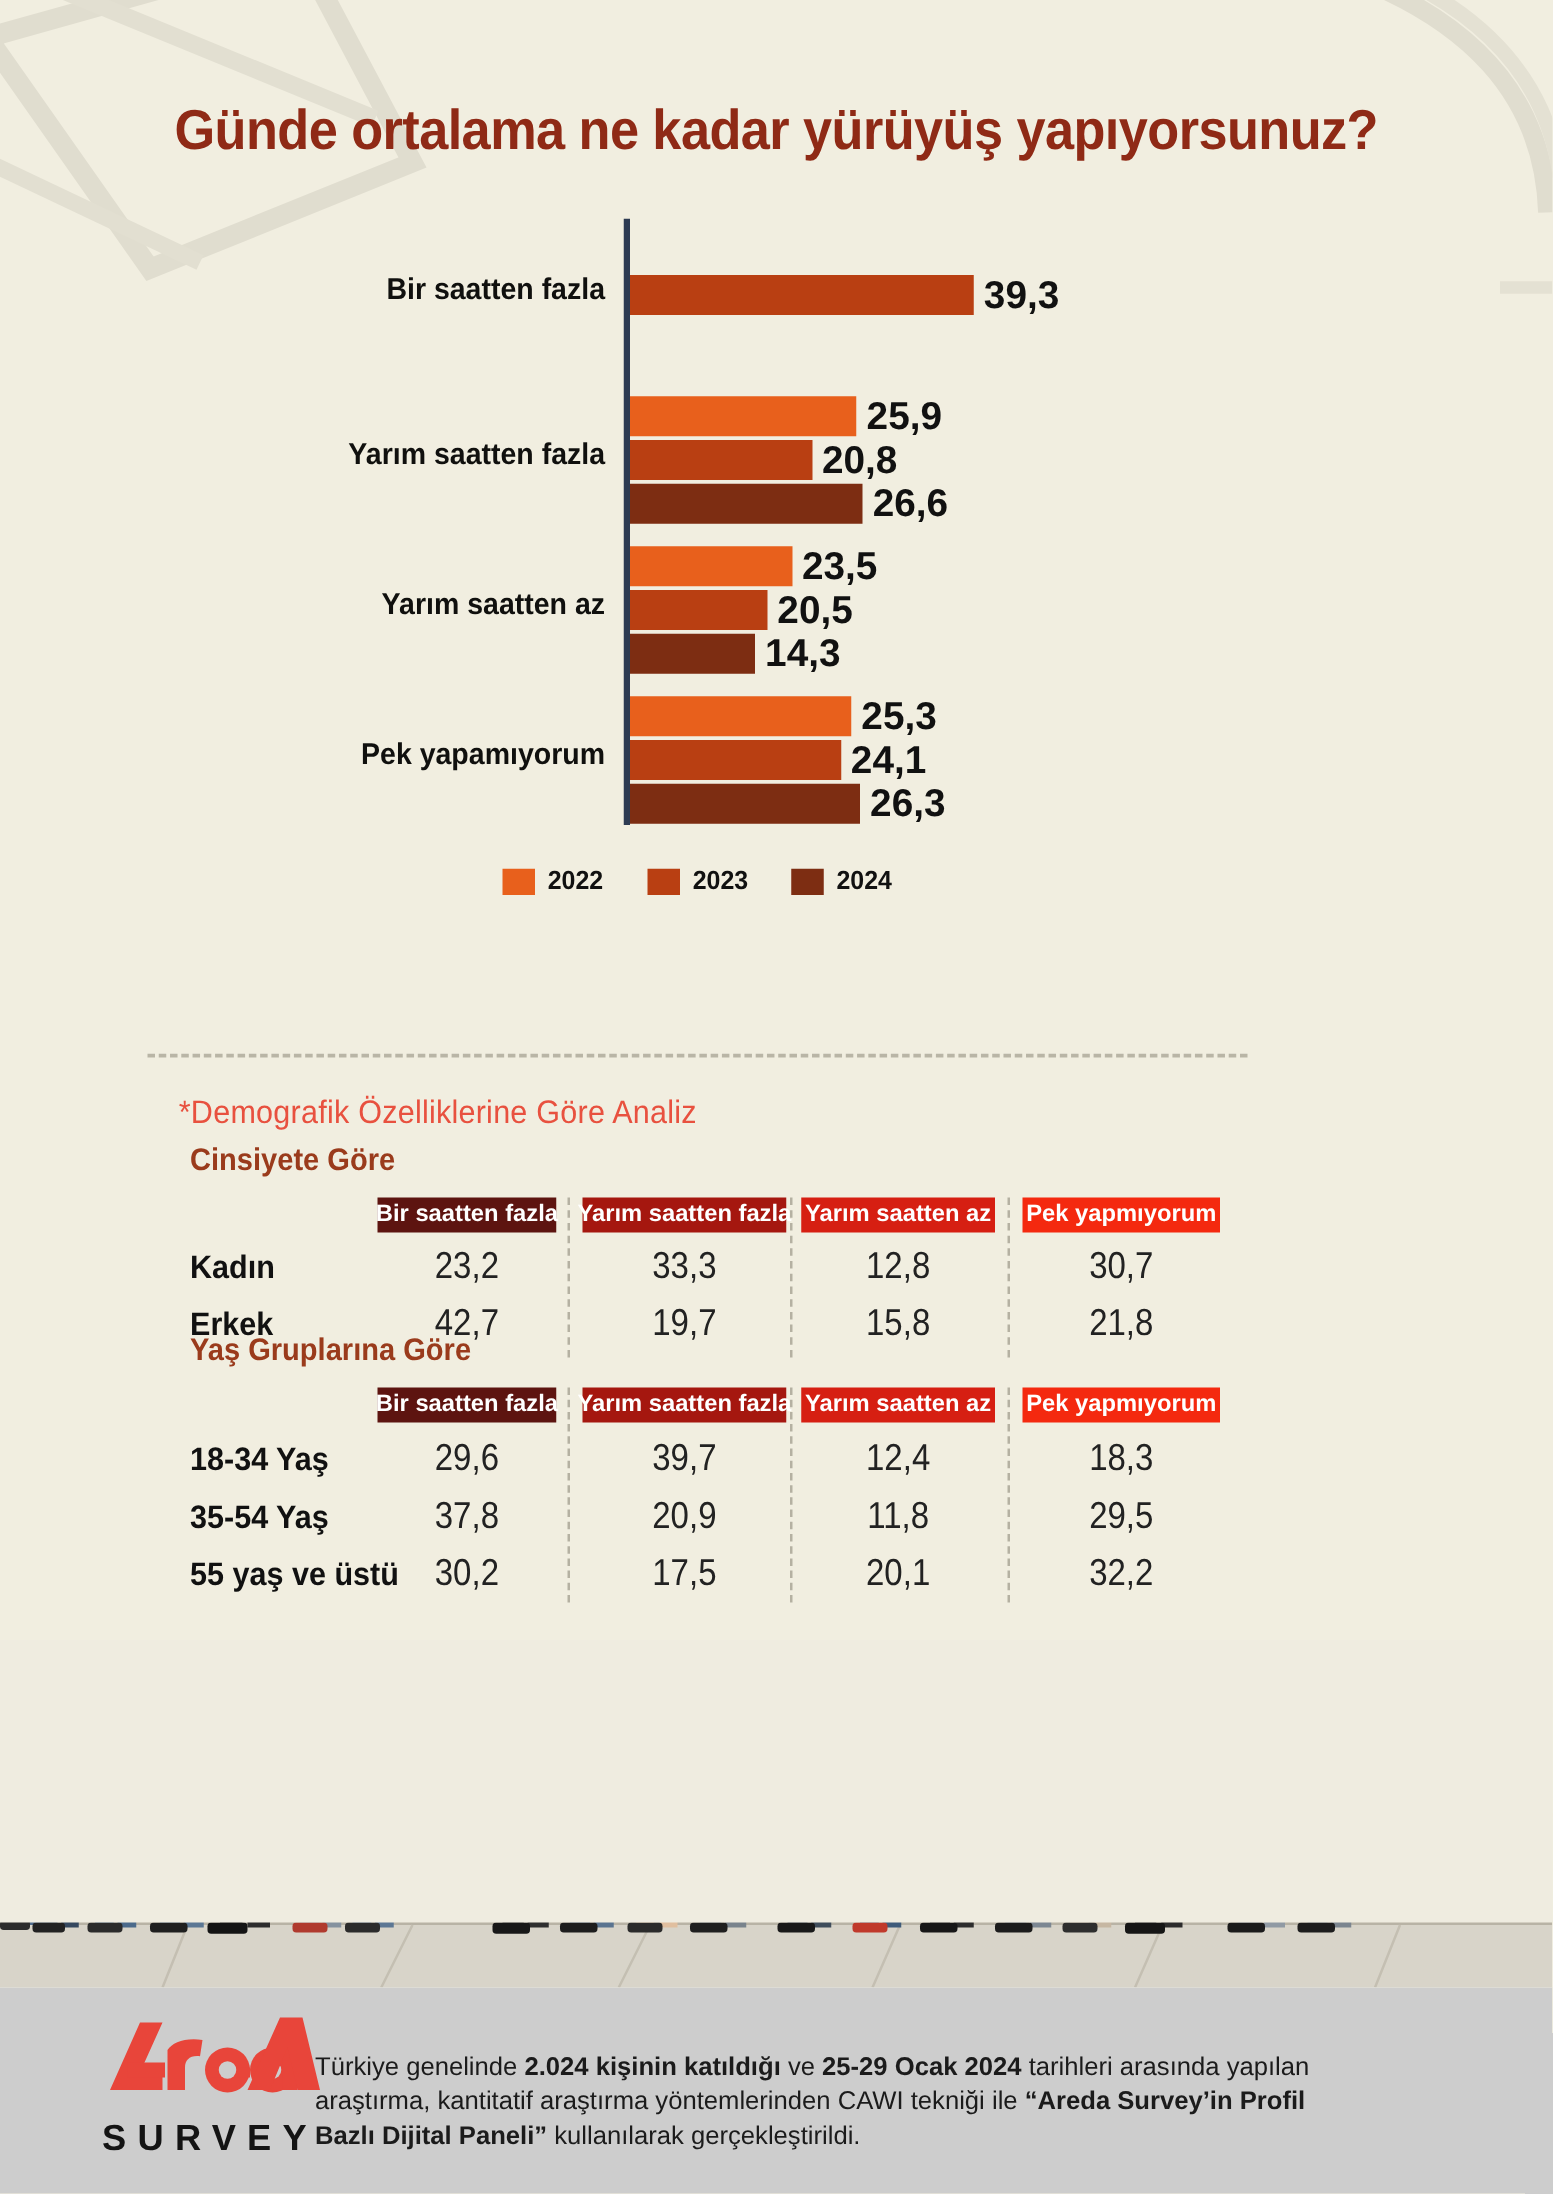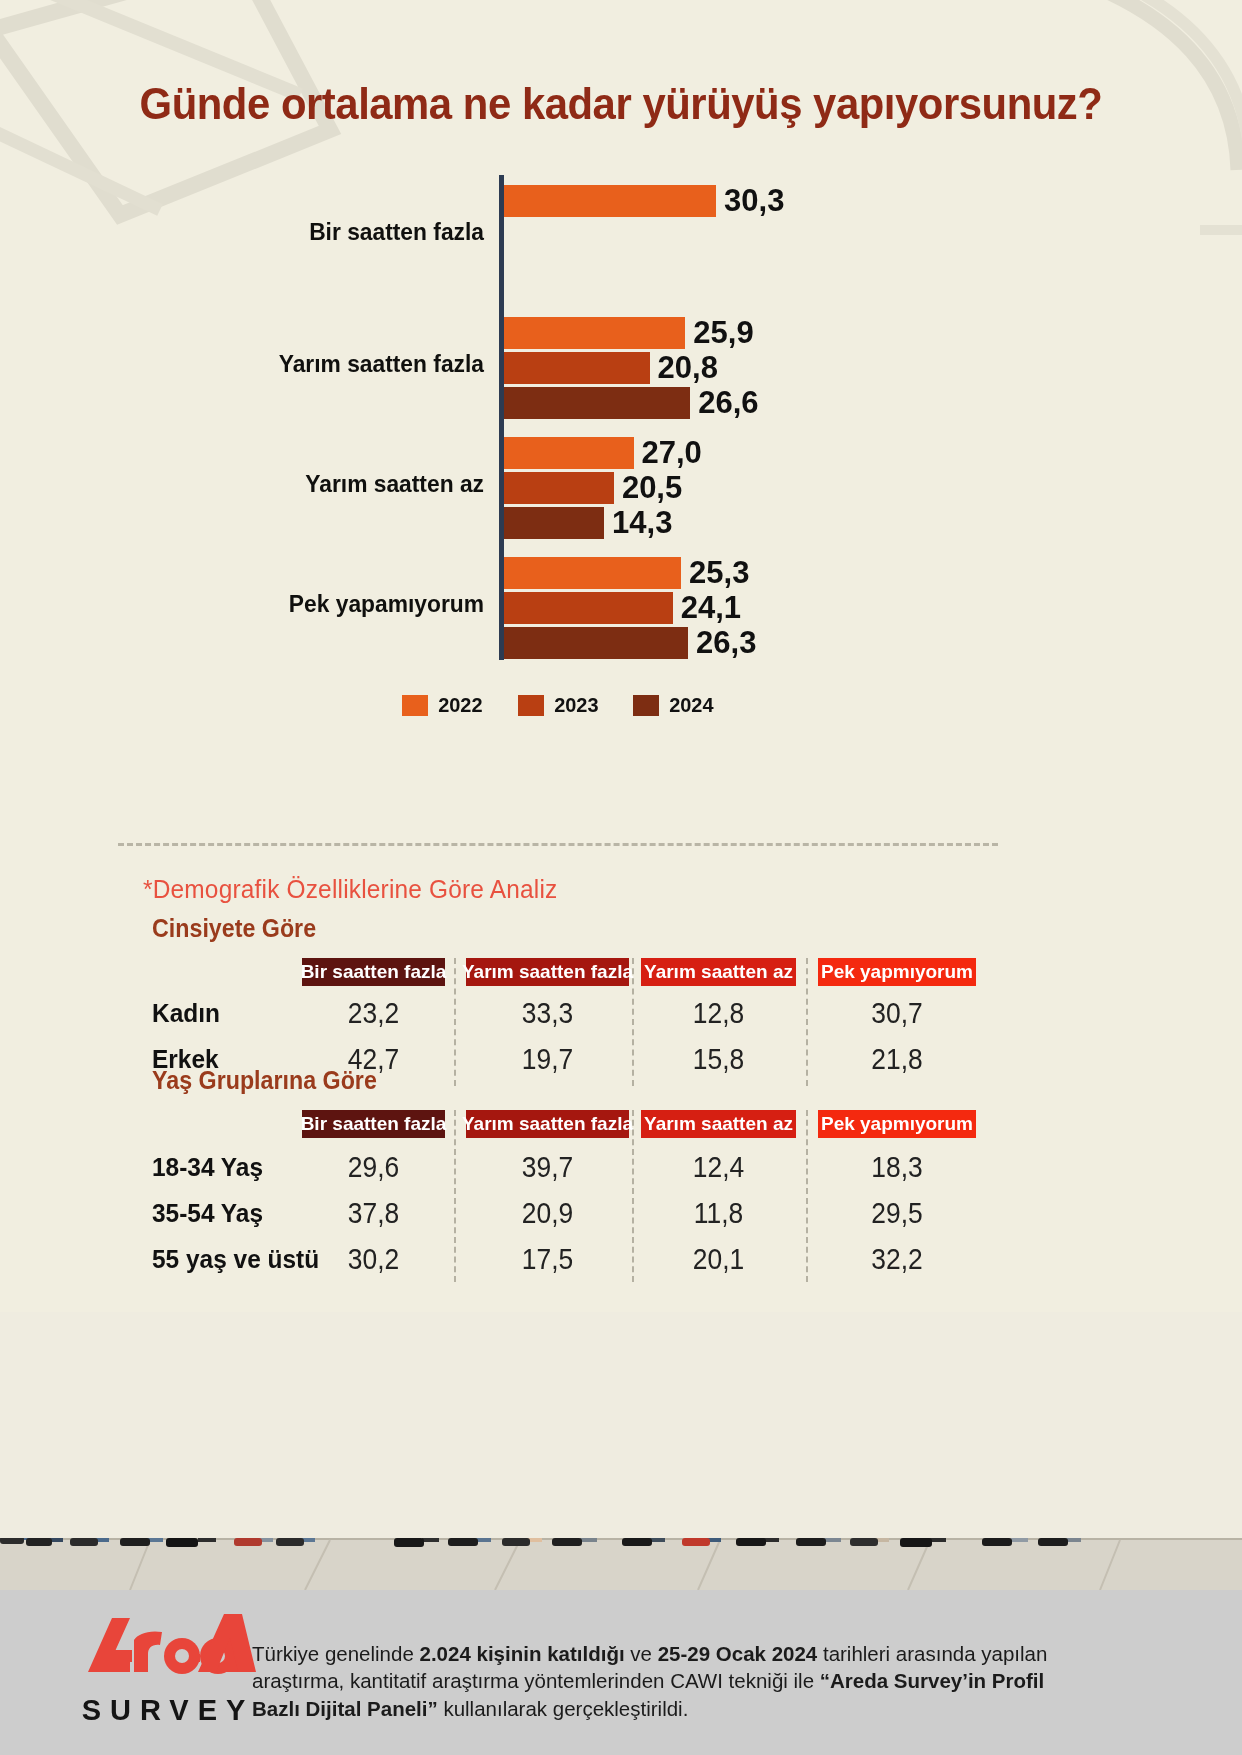--- a/index.html
+++ b/index.html
@@ -151,23 +151,23 @@
 
   <div class="title-wrap">
     <div class="title">Günde ortalama ne kadar yürüyüş yapıyorsunuz?</div>
   </div>
 
   <div class="chart">
     <div class="axis-line"></div>
     <div id="chart-groups">
         <div class="group" style="top: 10px; height: 102px;">
           <div class="cat-label" style="top: 33px;">Bir saatten fazla</div>
-          <div class="bar-row" style="top: 0px; width: 700px;">
-            <div class="bar" style="width: 212.1px; background: rgb(232, 96, 28);"></div>
-            <div class="bar-val" style="left: 212.1px;">30,3</div>
+          <div class="bar-row" style="top: 35px; width: 700px;">
+            <div class="bar" style="width: 275.1px; background: rgb(185, 63, 18);"></div>
+            <div class="bar-val" style="left: 275.1px;">39,3</div>
           </div>
         </div>
         <div class="group" style="top: 142px; height: 102px;">
           <div class="cat-label" style="top: 33px;">Yarım saatten fazla</div>
           <div class="bar-row" style="top: 0px; width: 700px;">
             <div class="bar" style="width: 181.3px; background: rgb(232, 96, 28);"></div>
             <div class="bar-val" style="left: 181.3px;">25,9</div>
           </div>
           <div class="bar-row" style="top: 35px; width: 700px;">
             <div class="bar" style="width: 145.6px; background: rgb(185, 63, 18);"></div>
@@ -175,21 +175,21 @@
           </div>
           <div class="bar-row" style="top: 70px; width: 700px;">
             <div class="bar" style="width: 186.2px; background: rgb(125, 45, 18);"></div>
             <div class="bar-val" style="left: 186.2px;">26,6</div>
           </div>
         </div>
         <div class="group" style="top: 262px; height: 102px;">
           <div class="cat-label" style="top: 33px;">Yarım saatten az</div>
           <div class="bar-row" style="top: 0px; width: 700px;">
             <div class="bar" style="width: 129.5px; background: rgb(232, 96, 28);"></div>
-            <div class="bar-val" style="left: 129.5px;">27,0</div>
+            <div class="bar-val" style="left: 129.5px;">23,5</div>
           </div>
           <div class="bar-row" style="top: 35px; width: 700px;">
             <div class="bar" style="width: 109.9px; background: rgb(185, 63, 18);"></div>
             <div class="bar-val" style="left: 109.9px;">20,5</div>
           </div>
           <div class="bar-row" style="top: 70px; width: 700px;">
             <div class="bar" style="width: 100.1px; background: rgb(125, 45, 18);"></div>
             <div class="bar-val" style="left: 100.1px;">14,3</div>
           </div>
         </div>

